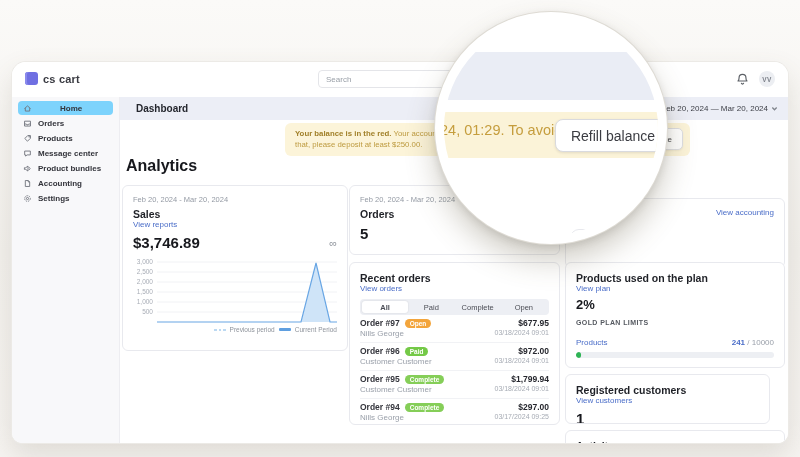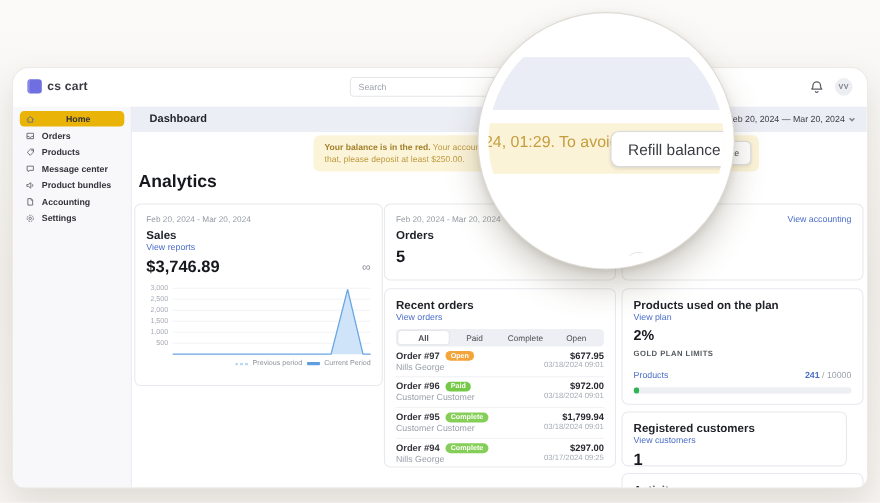--- a/index.html
+++ b/index.html
@@ -38,21 +38,21 @@
   
   .sidebar {
     position:absolute; left:0; top:35px; width:108px; bottom:0;
     background:#f8f8fa; border-right:1px solid #ededf1; padding-top:4px;
   }
   .side-item {
     display:flex; align-items:center; gap:6px; height:14px; margin:0 6px 1px 6px;
     padding:0 5px; border-radius:4px; font-size:8px; font-weight:700; color:#33343b;
     cursor:default; white-space:nowrap;
   }
-  .side-item.active { background:#eab308;gap:28px; }
+  .side-item.active { background:#7dd3fc;gap:28px; }
   .side-item svg { width:9px; height:9px; stroke:#6f737c; fill:none; stroke-width:1.4; flex:0 0 auto; }
   
   .topstrip {
     position:absolute; left:108px; top:35px; right:0; height:23px;
     background:#eceef6; display:flex; align-items:center;
   }
   .dash-title { margin-left:16px; font-size:10px; font-weight:700; color:#24262d; }
   .daterange {
     position:absolute; right:10px; top:0; height:23px; display:flex; align-items:center; gap:3px;
     font-size:8px; color:#3c3e46;
@@ -88,21 +88,21 @@
   .infinity { font-size:11px; color:#8f949c; margin-top:5px; }
   .mini-heading { font-size:7px; font-weight:700; color:#565a61; letter-spacing:.4px; margin-top:7px; }
   
   .card-sales { left:2px; top:65px; width:226px; height:166px; }
   .chart-wrap { margin-top:6px; position:relative; }
   .legend { position:absolute; right:0; bottom:-2px; display:flex; align-items:center; gap:4px; font-size:6.5px; color:#8e939b; }
   .sw-dash { width:12px; height:2px; background:repeating-linear-gradient(90deg,#bcd9f2 0 2.5px,transparent 2.5px 4.5px); }
   .sw-solid { width:12px; height:3px; background:#5f9fe0; border-radius:1px; }
   
   .card-orders { left:229px; top:65px; width:211px; height:70px; }
-  .card-accounting { left:445px; top:65px; width:220px; height:70px; }
+  .card-accounting { left:445px; top:78px; width:220px; height:70px; }
   .card-accounting .link { float:right; }
   
   .card-recent { left:229px; top:142px; width:211px; height:163px; }
   .tabs { margin-top:6px; height:16px; background:#edeff4; border-radius:4px; display:flex; padding:2px; }
   .tab { flex:1; display:flex; align-items:center; justify-content:center; font-size:7.5px; color:#4b4d55; border-radius:3px; cursor:pointer; }
   .tab.active { background:#fff; font-weight:700; box-shadow:0 0 2px rgba(0,0,0,.12); }
   .order-row { padding:3px 0 4px 0; }
   .order-row + .order-row { border-top:1px solid #f1f2f5; }
   .or-l1 { display:flex; justify-content:space-between; align-items:center; }
   .or-id { font-size:8.5px; font-weight:600; color:#34353c; display:flex; align-items:center; }

